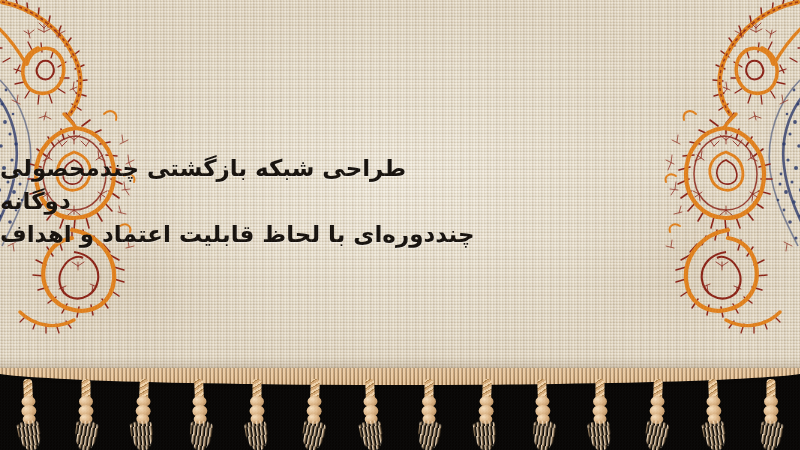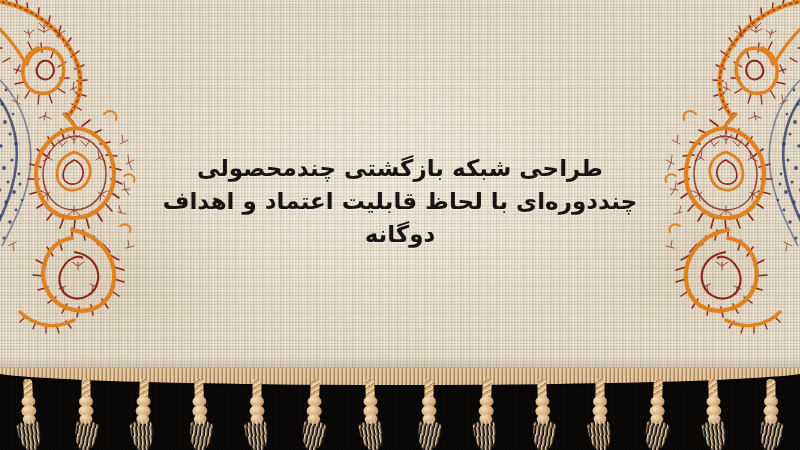--- a/index.html
+++ b/index.html
@@ -62,21 +62,21 @@
     pointer-events:none;
   }
   .ornament svg{width:100%;height:100%;display:block;}
   .orn-left{left:-14px;}
   .orn-right{right:-14px;transform:scaleX(-1);}
 
   
   .title-block{
     position:absolute;
     left:0;right:0;top:152px;
-    text-align:center;
+    text-align:left;
     color:#15100c;
     direction:rtl;
   }
   .title-line{
     display:block;
     font-size:23px;
     line-height:33px;
     font-weight:700;
     letter-spacing:0;
     white-space:nowrap;
@@ -570,22 +570,22 @@
           <path d="M138 182 C144 178 150 182 148 188"></path>
           <path d="M134 232 C140 228 146 232 144 238"></path>
           <path d="M118 120 C124 114 132 118 130 126"></path>
         </g>
       </g>
     </svg>
   </div>
 
   <div class="title-block">
     <span class="title-line">طراحی شبکه بازگشتی چندمحصولی</span>
+    <span class="title-line">دوگانه</span>
     <span class="title-line">چنددوره‌ای با لحاظ قابلیت اعتماد و اهداف</span>
-    <span class="title-line">دوگانه</span>
   </div>
 
   <div class="edge-shadow"></div>
 
   <div class="bottom-band">
     <div class="selvedge"></div>
     <div class="fringe-row" id="fringe-row">
         <div class="tassel" style="left: 15.5714px; transform: rotate(-2.2deg);">
           <div class="cord"></div>
           <div class="knot k1"></div>

